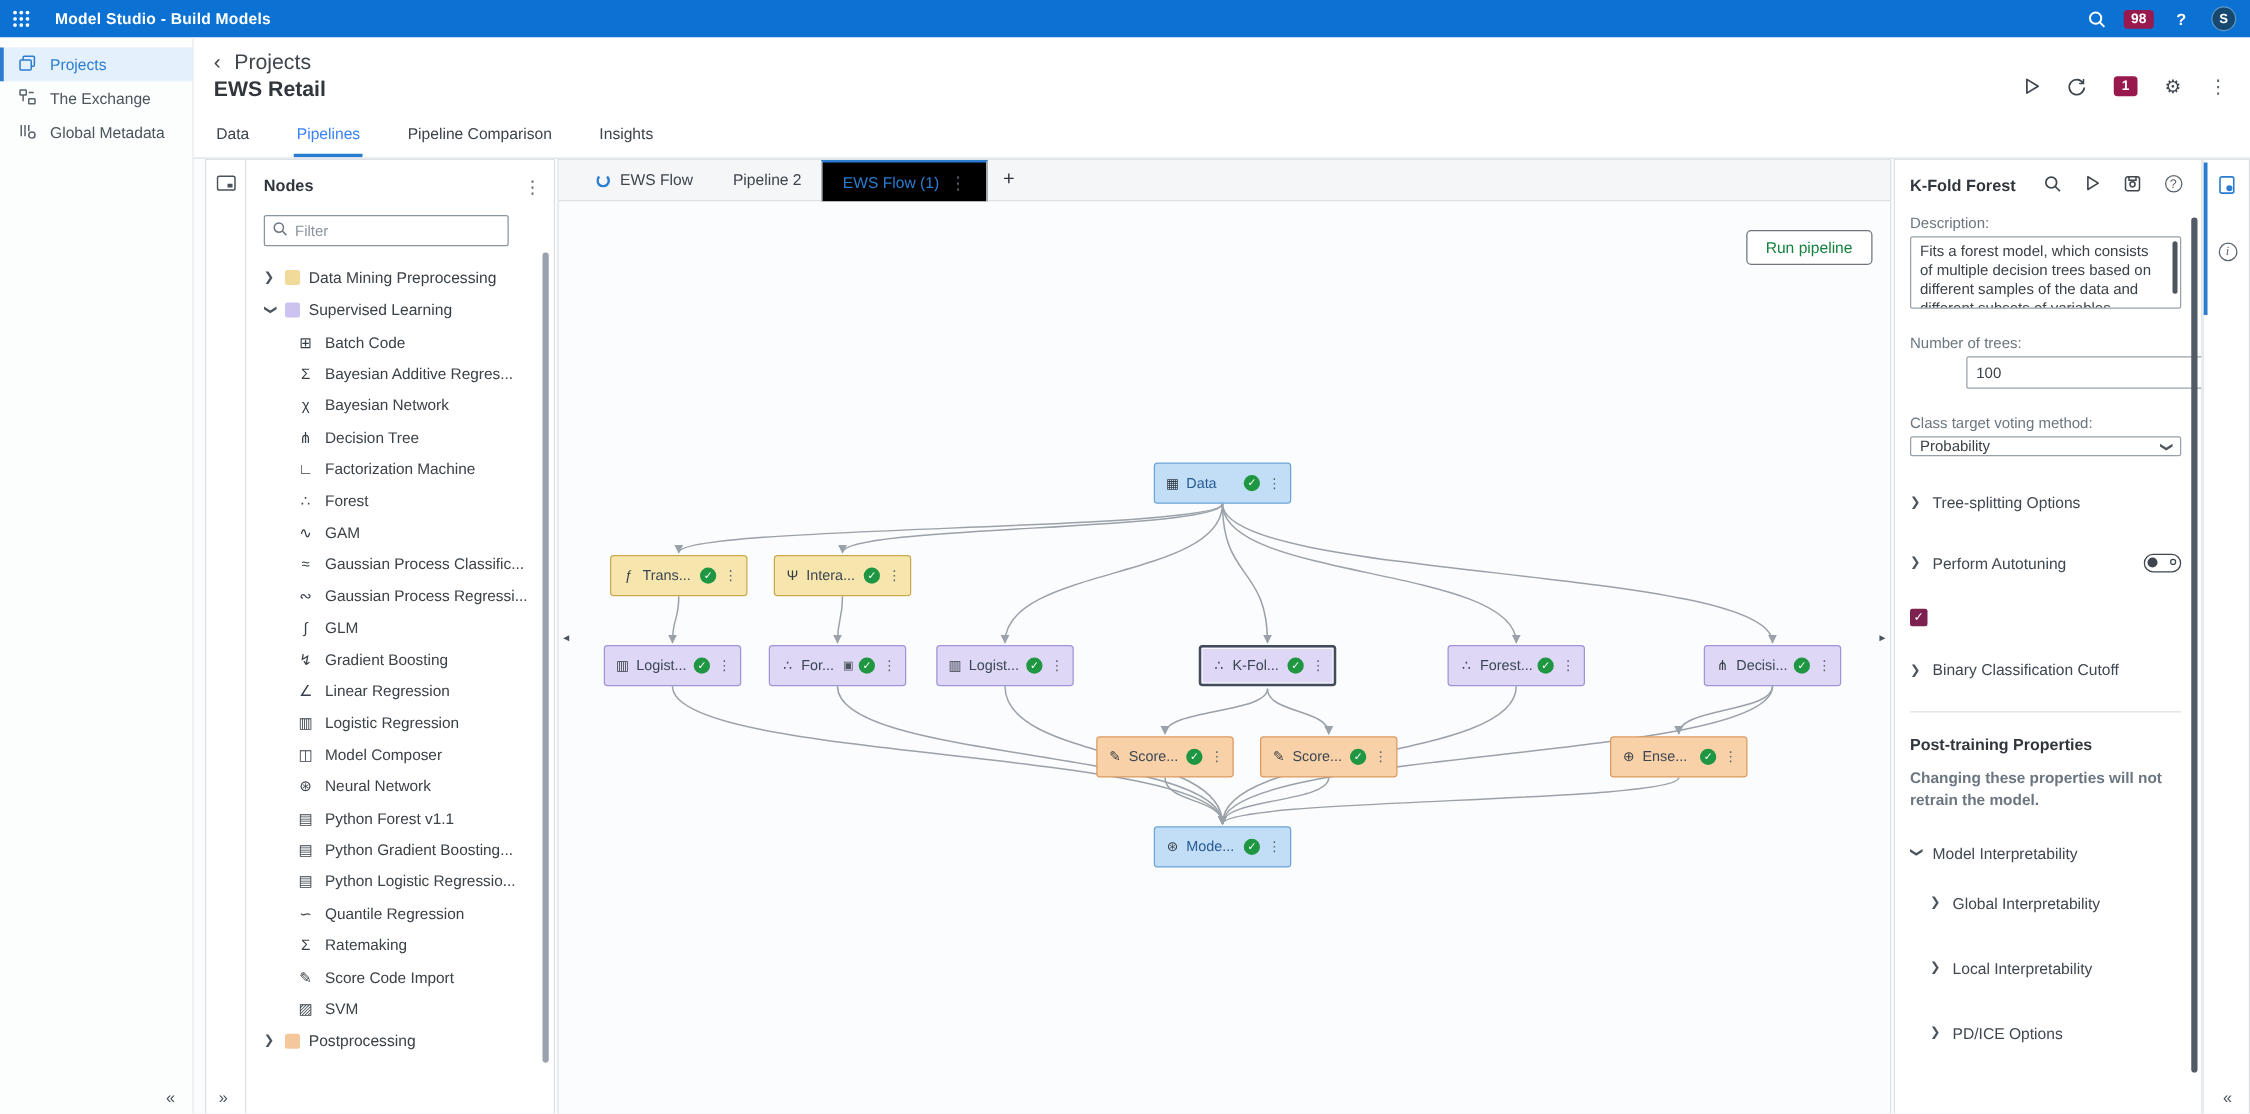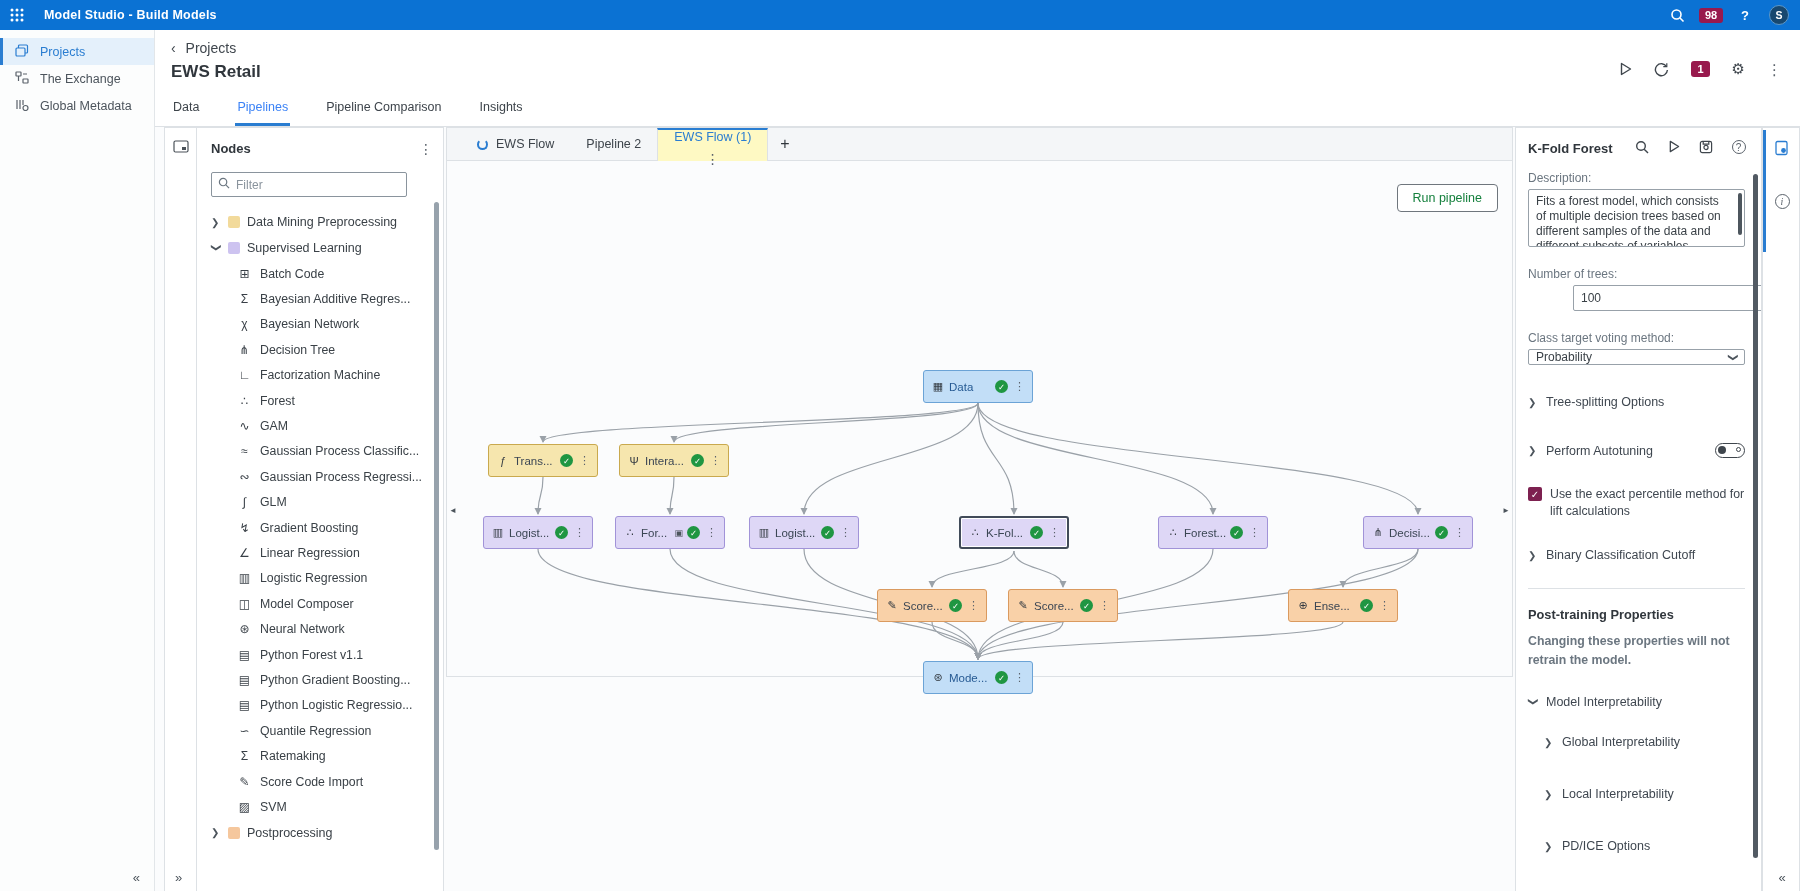--- a/index.html
+++ b/index.html
@@ -24,21 +24,21 @@
              border-right:1px solid #e2e6e9; }
   .side-item { height:27px; display:flex; align-items:center; gap:10px; padding-left:14px; cursor:pointer;
                color:#4c545c; font-size:12.5px; }
   .side-item .sic { width:16px; text-align:center; color:#5a626b; }
   .side-item.active { background:#e4f0fb; border-left:3px solid #2a7dd1; padding-left:11px; color:#2a7dd1; }
   .side-item.active .sic { color:#2a7dd1; }
   #sidebar .collapse { position:absolute; right:14px; bottom:6px; color:#4c545c; font-size:13px; cursor:pointer; }
 
   
   #main-header { position:absolute; left:155px; top:30px; width:1645px; height:96px; background:#fff; }
-  .breadcrumb { position:absolute; left:16px; top:10px; font-size:14px; color:#3f464d; cursor:pointer;text-align:center; }
+  .breadcrumb { position:absolute; left:16px; top:10px; font-size:17px; color:#3f464d; cursor:pointer;text-align:center; }
   .breadcrumb .chev { margin-right:6px; color:#3f464d; }
   .page-title { position:absolute; left:16px; top:32px; font-size:17px; font-weight:bold; color:#30363c; }
   .header-actions { position:absolute; right:18px; top:30px; display:flex; align-items:center; gap:22px; }
   .hicon { color:#3f464d; cursor:pointer; display:flex; align-items:center; justify-content:center; }
   .main-tabs { position:absolute; left:16px; bottom:0; display:flex; gap:34px; }
   .mtab { padding:6px 2px 9px 2px; font-size:12.5px; color:#3d444b; cursor:pointer; border-bottom:3px solid transparent; }
   .mtab.active { color:#3b82f6; border-bottom-color:#2a7dd1; }
 
   
   #content { position:absolute; left:155px; top:126px; width:1645px; height:765px; border-top:1px solid #dde1e5; background:#fbfcfd; }
@@ -60,24 +60,24 @@
   #node-tree { padding:4px 0 0 14px; }
   .tree-group { display:flex; align-items:center; gap:7px; height:26px; cursor:pointer; font-size:12.5px; color:#3a4147; }
   .tree-chev { width:10px; color:#4c545c; font-size:10px; display:inline-block; }
   .tree-chev.open { transform:rotate(90deg); }
   .gsq { width:12px; height:12px; border-radius:2px; display:inline-block; }
   .tree-item { display:flex; align-items:center; gap:8px; height:25.4px; padding-left:26px; cursor:pointer; font-size:12.3px; color:#3a4147; }
   .tree-item .tic { width:15px; text-align:center; color:#383f46; font-size:12px; }
   #nodes-scroll { position:absolute; right:4px; top:74px; width:5px; height:648px; border-radius:3px; background:#97a2ac; }
 
   
-  #canvas { position:absolute; left:291px; top:0; width:1067px; height:550px; background:#fbfcfd; border:1px solid #dde1e5; }
+  #canvas { position:absolute; left:291px; top:0; width:1067px; height:765px; background:#fbfcfd; border:1px solid #dde1e5; }
   #ptab-row { position:absolute; left:0; top:0; width:100%; height:33px; background:#f4f6f8; border-bottom:1px solid #dde1e5; display:flex; align-items:stretch; padding-left:14px; }
   .ptab { display:flex; align-items:center; gap:8px; padding:0 16px; font-size:12.5px; color:#3d444b; cursor:pointer; }
-  .ptab.active { background:#fef9c3; border:1px solid #dde1e5; border-top:2px solid #2a7dd1; border-bottom:none; color:#2a7dd1; margin-bottom:-1px;flex-direction:column; }
+  .ptab.active { background:#000000; border:1px solid #dde1e5; border-top:2px solid #2a7dd1; border-bottom:none; color:#2a7dd1; margin-bottom:-1px; }
   .ptab.add { font-size:16px; color:#30363c; padding:0 12px; }
   .spinner { width:11px; height:11px; border-radius:50%; border:2px solid #2a7dd1; border-top-color:transparent;
              animation:spin 1.4s linear infinite; }
   @keyframes spin { to { transform:rotate(360deg);} }
   .run-btn { position:absolute; right:14px; top:56px; border:1px solid #6f767d; background:#fff; border-radius:4px;
              padding:6px 15px; font-size:12.5px; color:#15803d; cursor:pointer; font-family:inherit; }
   #edges { position:absolute; left:0; top:0; pointer-events:none; }
   .pnode { position:absolute; width:110px; height:33px; border-radius:3px; display:flex; align-items:center;
            padding:0 5px 0 7px; gap:4px; cursor:pointer; font-size:11.5px; }
   .pnode .nicon { font-size:11px; color:#343b42; width:14px; flex:none; text-align:center; }
@@ -549,21 +549,20 @@
           <span>Perform Autotuning</span>
         </span>
         <span class="toggle">
             <span class="dot"></span>
             <span class="ring"></span>
           </span>
       </div>
 
       <div class="check-row">
         <span class="checkbox">✓</span>
-        <span class="check-label">Use the exact percentile method for lift calculations</span>
       </div>
 
       <div class="expander" style="margin-top:28px;">
         <span class="tree-chev">❯</span>
         <span>Binary Classification Cutoff</span>
       </div>
 
       <div class="divider"></div>
       <div class="section-title">Post-training Properties</div>
       <div class="note">Changing these properties will not retrain the model.</div>

